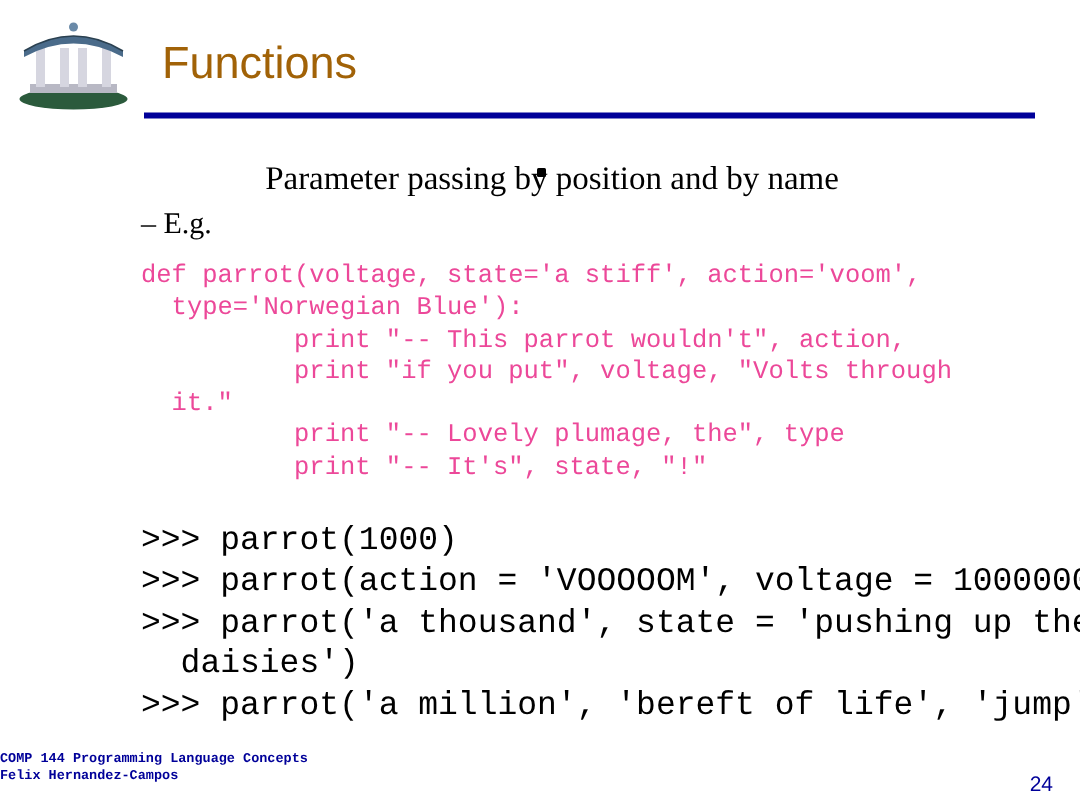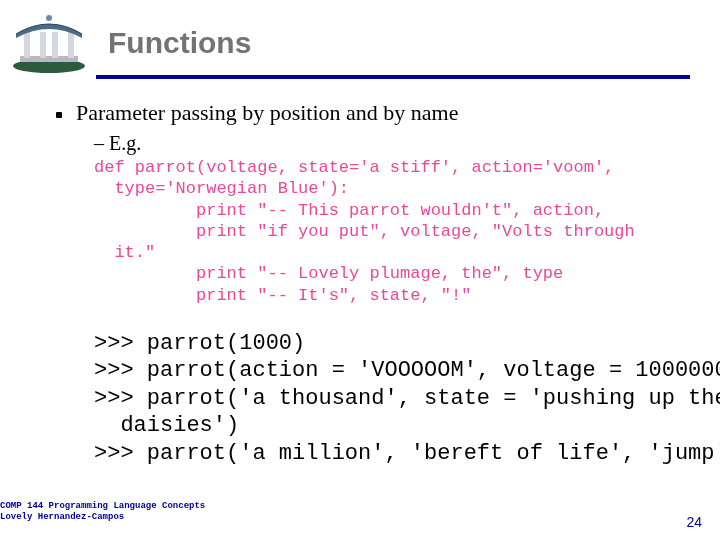--- a/index.html
+++ b/index.html
@@ -17,62 +17,63 @@
     padding: 12px 20px 0 8px;
   }
   .logo {
     width: 82px;
     height: 62px;
     margin-right: 18px;
     flex-shrink: 0;
   }
   .title {
     font-family: Arial, Helvetica, sans-serif;
-    font-weight: bold;
+    font-weight: normal;
     font-size: 30px;
-    color: #737373;
+    color: #a16207;
   }
   .divider {
     position: absolute;
     top: 75px;
     left: 96px;
     right: 30px;
     height: 4px;
     background: #000099;
   }
   .content {
     position: absolute;
     top: 100px;
     left: 56px;
     right: 40px;
   }
   .bullet-row {
     display: flex;
-    align-items: flex-start;
+    align-items: center;
     margin-bottom: 6px;
+    flex-direction: column;
   }
   .bullet-dot {
     width: 6px;
     height: 6px;
     background: #000;
     border-radius: 1px;
     margin-right: 14px;
     position: relative;
     top: 12px;
     flex-shrink: 0;
   }
   .bullet-text {
     font-size: 22px;
     color: #000;
   }
   .sub-bullet {
     margin-left: 38px;
     font-size: 20px;
     color: #000;
-    margin-bottom: 2px;
+    margin-bottom: 13px;
   }
   .code-block {
     font-family: "Courier New", Courier, monospace;
     font-size: 17px;
     color: #ec4899;
     margin-left: 38px;
     white-space: pre;
     line-height: 1.25;
   }
   .code-block2 {
@@ -142,16 +143,16 @@
           print "-- It's", state, "!"</div>
   <div class="code-block2">&gt;&gt;&gt; parrot(1000)
 &gt;&gt;&gt; parrot(action = 'VOOOOOM', voltage = 1000000)
 &gt;&gt;&gt; parrot('a thousand', state = 'pushing up the
   daisies')
 &gt;&gt;&gt; parrot('a million', 'bereft of life', 'jump')</div>
 </div>
 
 <div class="footer">
   <div>COMP 144 Programming Language Concepts</div>
-  <div>Lovely Hernandez-Campos</div>
+  <div>Felix Hernandez-Campos</div>
 </div>
 
 <div class="page-num">24</div>
 
 </body></html>

